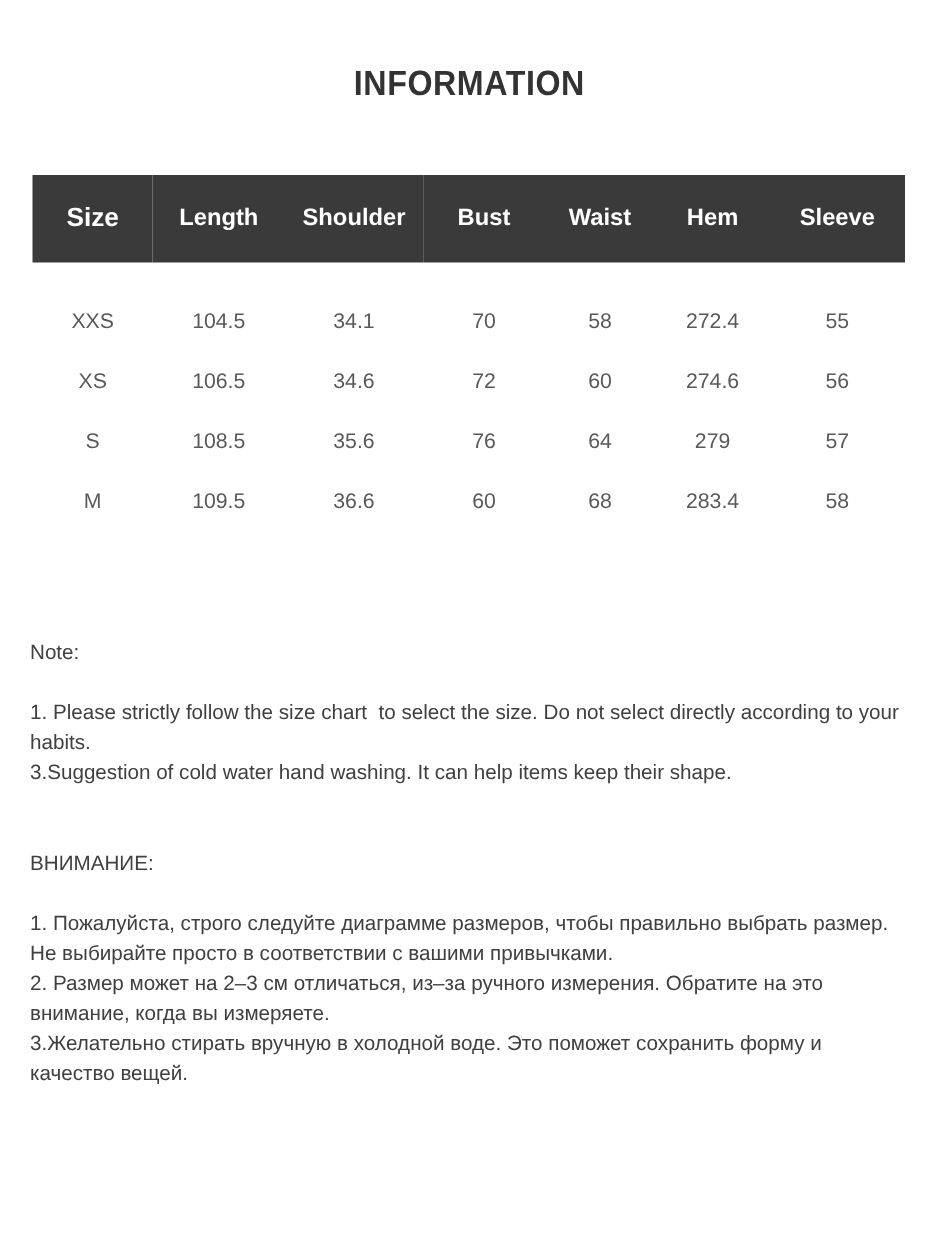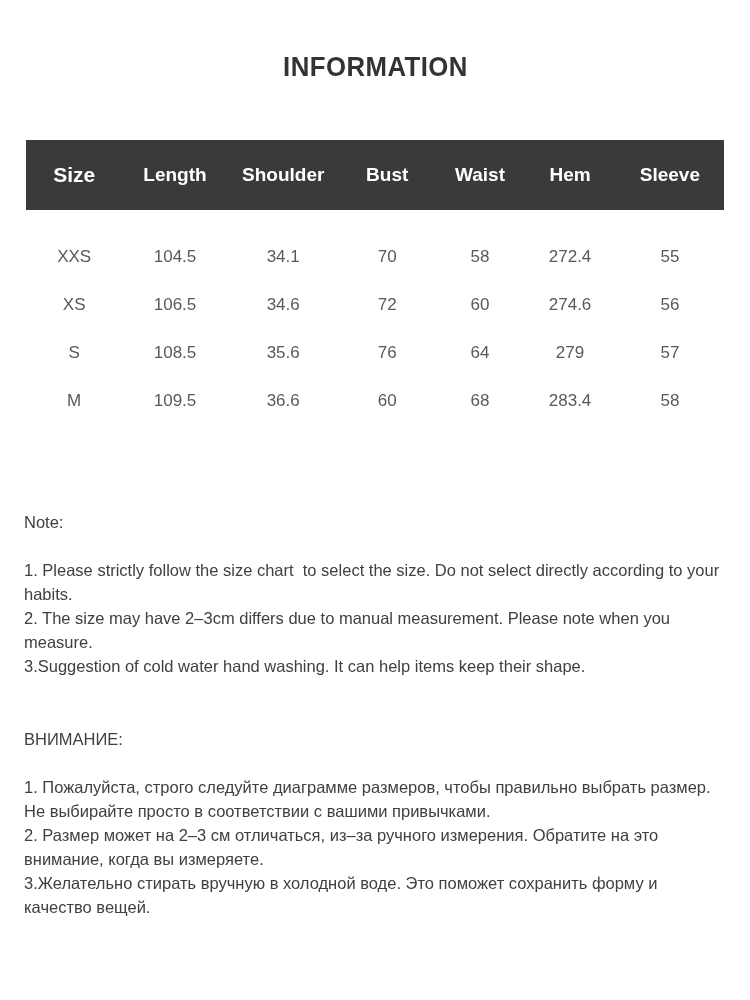--- a/index.html
+++ b/index.html
@@ -150,21 +150,20 @@
           <td>283.4</td>
           <td>58</td>
         </tr>
       </tbody>
   </table>
 
   <div class="notes">
     <p class="note-heading">Note:</p>
     <div class="note-list" id="notes-en">
         <p>1. Please strictly follow the size chart  to select the size. Do not select directly according to your habits.</p>
-        <p>2. The size may have 2–3cm differs due to manual measurement. Please note when you measure.</p>
         <p>3.Suggestion of cold water hand washing. It can help items keep their shape.</p>
       </div>
 
     <p class="note-heading ru">ВНИМАНИЕ:</p>
     <div class="note-list" id="notes-ru">
         <p>1. Пожалуйста, строго следуйте диаграмме размеров, чтобы правильно выбрать размер. Не выбирайте просто в соответствии с вашими привычками.</p>
         <p>2. Размер может на 2–3 см отличаться, из–за ручного измерения. Обратите на это внимание, когда вы измеряете.</p>
         <p>3.Желательно стирать вручную в холодной воде. Это поможет сохранить форму и качество вещей.</p>
       </div>
   </div>

